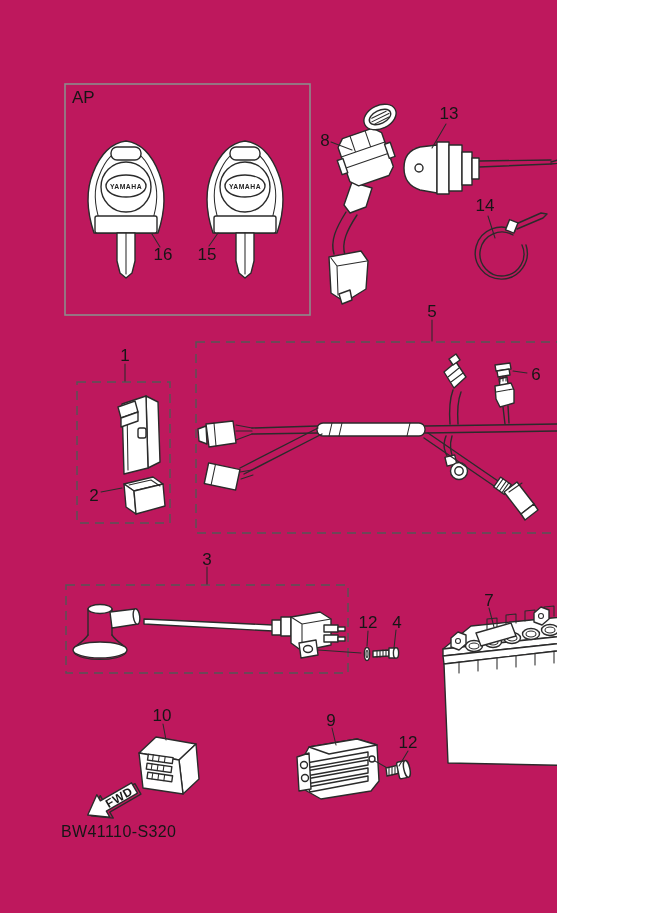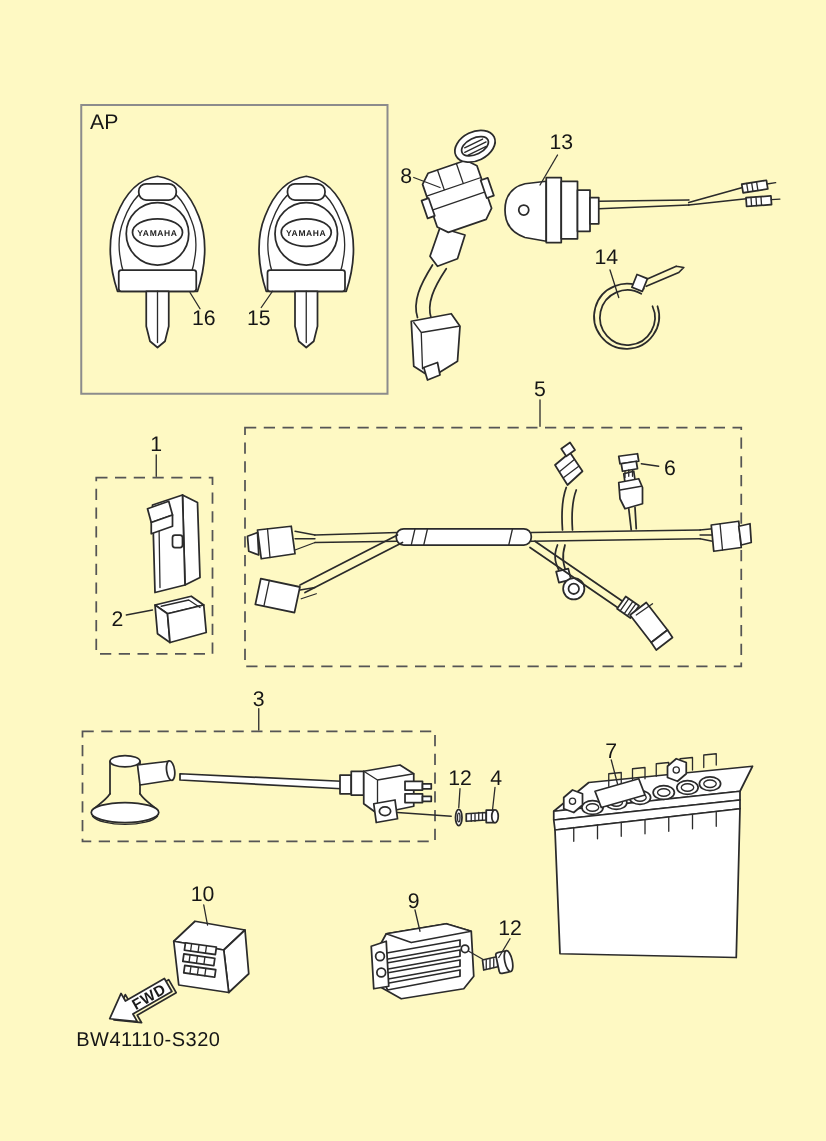--- a/index.html
+++ b/index.html
@@ -1,16 +1,16 @@
 <!DOCTYPE html>
 <html><head>
 <meta charset="utf-8">
 <style>
   html,body{margin:0;padding:0;background:#fff}
-  .page{position:relative;width:661px;height:913px;background:#fef9c3;overflow:hidden;
+  .page{position:relative;width:557px;height:913px;background:#be185d;overflow:hidden;
         font-family:"Liberation Sans",sans-serif}
   svg{display:block}
   .ln{fill:none;stroke:#2b2b2b;stroke-width:1.4;stroke-linejoin:round;stroke-linecap:round}
   .fw{fill:#ffffff;stroke:#2b2b2b;stroke-width:1.4;stroke-linejoin:round;stroke-linecap:round}
   .thin{stroke-width:1.05}
   .dashbox{fill:none;stroke:#555555;stroke-width:1.4;stroke-dasharray:9 6}
   .apbox{fill:none;stroke:#8c8c8c;stroke-width:1.6}
   .lbl{font:17px "Liberation Sans",sans-serif;fill:#161616}
   .mid{text-anchor:middle}
   .brand{font:bold 6.8px "Liberation Sans",sans-serif;fill:#222;letter-spacing:.5px;text-anchor:middle}

